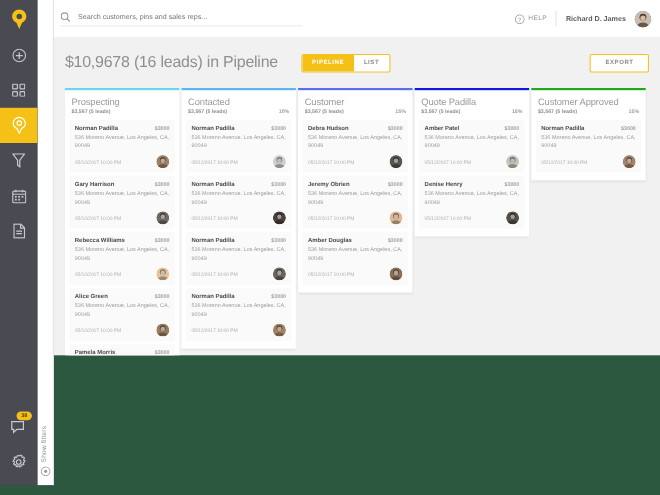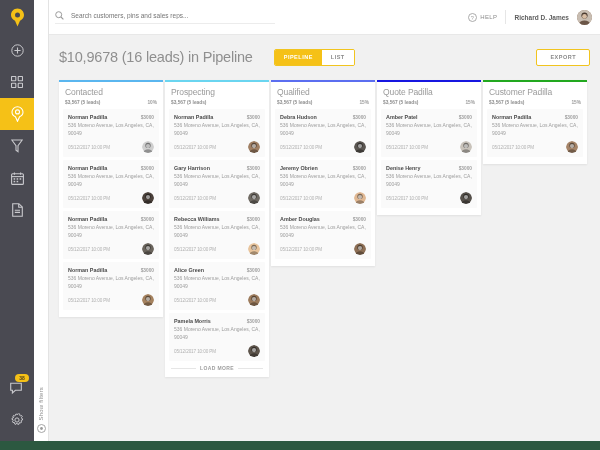--- a/index.html
+++ b/index.html
@@ -125,21 +125,21 @@
     width: 15px; height: 15px; border-radius: 50%;
     background: #a38b77;
     overflow: hidden;
     position: relative;
   }
 
   
   .content {
     position: absolute;
     left: 48px; top: 34px;
-    width: 552px; height: 407px;
+    width: 552px; height: 289px;
     background: #f1f1f1;
     overflow: hidden;
   }
   .page-head {
     height: 46px;
     display: flex;
     align-items: center;
     padding: 0 10px 0 11px;
   }
   .page-title {
@@ -406,20 +406,123 @@
     <div class="page-head">
       <div class="page-title">$10,9678 (16 leads) in Pipeline</div>
       <div class="seg">
         <div class="seg-btn on">PIPELINE</div>
         <div class="seg-btn">LIST</div>
       </div>
       <div class="export-btn">EXPORT</div>
     </div>
 
     <div class="board" id="board">
+        <div class="column" style="border-top-color: rgb(106, 213, 240);">
+          <div class="col-head">
+            <div class="col-title">Prospecting</div>
+            <div class="col-meta">
+              <span class="col-amount">$3,567 (5 leads)</span>
+            </div>
+          </div>
+          <div class="lead-card">
+            <div class="lead-top">
+              <span class="lead-name">Norman Padilla</span>
+              <span class="lead-value">$3000</span>
+            </div>
+            <div class="lead-addr">536 Moreno Avenue, Los Angeles, CA, 90049</div>
+            <div class="lead-foot">
+              <span class="lead-date">05/12/2017  10:00 PM</span>
+              <span class="lead-avatar" style="background: transparent;">
+                <svg width="12" height="12" viewBox="0 0 12 12">
+                  <circle cx="6" cy="6" r="6" fill="#a07f63"></circle>
+                  <circle cx="6" cy="4.4" r="2.7" fill="rgba(0,0,0,.45)"></circle>
+                  <path d="M0.8 12C1.6 9.3 3.6 8.2 6 8.2s4.4 1.1 5.2 3.8z" fill="rgba(0,0,0,.3)"></path>
+                  <circle cx="6" cy="5.1" r="2.1" fill="rgba(255,255,255,.55)"></circle>
+                </svg>
+              </span>
+            </div>
+          </div>
+          <div class="lead-card">
+            <div class="lead-top">
+              <span class="lead-name">Gary Harrison</span>
+              <span class="lead-value">$3000</span>
+            </div>
+            <div class="lead-addr">536 Moreno Avenue, Los Angeles, CA, 90049</div>
+            <div class="lead-foot">
+              <span class="lead-date">05/12/2017  10:00 PM</span>
+              <span class="lead-avatar" style="background: transparent;">
+                <svg width="12" height="12" viewBox="0 0 12 12">
+                  <circle cx="6" cy="6" r="6" fill="#6f6a63"></circle>
+                  <circle cx="6" cy="4.4" r="2.7" fill="rgba(0,0,0,.45)"></circle>
+                  <path d="M0.8 12C1.6 9.3 3.6 8.2 6 8.2s4.4 1.1 5.2 3.8z" fill="rgba(0,0,0,.3)"></path>
+                  <circle cx="6" cy="5.1" r="2.1" fill="rgba(255,255,255,.55)"></circle>
+                </svg>
+              </span>
+            </div>
+          </div>
+          <div class="lead-card">
+            <div class="lead-top">
+              <span class="lead-name">Rebecca Williams</span>
+              <span class="lead-value">$3000</span>
+            </div>
+            <div class="lead-addr">536 Moreno Avenue, Los Angeles, CA, 90049</div>
+            <div class="lead-foot">
+              <span class="lead-date">05/12/2017  10:00 PM</span>
+              <span class="lead-avatar" style="background: transparent;">
+                <svg width="12" height="12" viewBox="0 0 12 12">
+                  <circle cx="6" cy="6" r="6" fill="#e8c49c"></circle>
+                  <circle cx="6" cy="4.4" r="2.7" fill="rgba(0,0,0,.45)"></circle>
+                  <path d="M0.8 12C1.6 9.3 3.6 8.2 6 8.2s4.4 1.1 5.2 3.8z" fill="rgba(0,0,0,.3)"></path>
+                  <circle cx="6" cy="5.1" r="2.1" fill="rgba(255,255,255,.55)"></circle>
+                </svg>
+              </span>
+            </div>
+          </div>
+          <div class="lead-card">
+            <div class="lead-top">
+              <span class="lead-name">Alice Green</span>
+              <span class="lead-value">$3000</span>
+            </div>
+            <div class="lead-addr">536 Moreno Avenue, Los Angeles, CA, 90049</div>
+            <div class="lead-foot">
+              <span class="lead-date">05/12/2017  10:00 PM</span>
+              <span class="lead-avatar" style="background: transparent;">
+                <svg width="12" height="12" viewBox="0 0 12 12">
+                  <circle cx="6" cy="6" r="6" fill="#9c7b5c"></circle>
+                  <circle cx="6" cy="4.4" r="2.7" fill="rgba(0,0,0,.45)"></circle>
+                  <path d="M0.8 12C1.6 9.3 3.6 8.2 6 8.2s4.4 1.1 5.2 3.8z" fill="rgba(0,0,0,.3)"></path>
+                  <circle cx="6" cy="5.1" r="2.1" fill="rgba(255,255,255,.55)"></circle>
+                </svg>
+              </span>
+            </div>
+          </div>
+          <div class="lead-card">
+            <div class="lead-top">
+              <span class="lead-name">Pamela Morris</span>
+              <span class="lead-value">$3000</span>
+            </div>
+            <div class="lead-addr">536 Moreno Avenue, Los Angeles, CA, 90049</div>
+            <div class="lead-foot">
+              <span class="lead-date">05/12/2017  10:00 PM</span>
+              <span class="lead-avatar" style="background: transparent;">
+                <svg width="12" height="12" viewBox="0 0 12 12">
+                  <circle cx="6" cy="6" r="6" fill="#5d544b"></circle>
+                  <circle cx="6" cy="4.4" r="2.7" fill="rgba(0,0,0,.45)"></circle>
+                  <path d="M0.8 12C1.6 9.3 3.6 8.2 6 8.2s4.4 1.1 5.2 3.8z" fill="rgba(0,0,0,.3)"></path>
+                  <circle cx="6" cy="5.1" r="2.1" fill="rgba(255,255,255,.55)"></circle>
+                </svg>
+              </span>
+            </div>
+          </div>
+          <div class="load-more">
+            <span class="lm-line"></span>
+            <span class="lm-text">LOAD MORE</span>
+            <span class="lm-line"></span>
+          </div>
+        </div>
         <div class="column" style="border-top-color: rgb(90, 182, 239);">
           <div class="col-head">
             <div class="col-title">Contacted</div>
             <div class="col-meta">
               <span class="col-amount">$3,567 (5 leads)</span>
               <span class="col-pct">10%</span>
             </div>
           </div>
           <div class="lead-card">
             <div class="lead-top">
@@ -487,126 +590,23 @@
                 <svg width="12" height="12" viewBox="0 0 12 12">
                   <circle cx="6" cy="6" r="6" fill="#a5825f"></circle>
                   <circle cx="6" cy="4.4" r="2.7" fill="rgba(0,0,0,.45)"></circle>
                   <path d="M0.8 12C1.6 9.3 3.6 8.2 6 8.2s4.4 1.1 5.2 3.8z" fill="rgba(0,0,0,.3)"></path>
                   <circle cx="6" cy="5.1" r="2.1" fill="rgba(255,255,255,.55)"></circle>
                 </svg>
               </span>
             </div>
           </div>
         </div>
-        <div class="column" style="border-top-color: rgb(106, 213, 240);">
-          <div class="col-head">
-            <div class="col-title">Prospecting</div>
-            <div class="col-meta">
-              <span class="col-amount">$3,567 (5 leads)</span>
-            </div>
-          </div>
-          <div class="lead-card">
-            <div class="lead-top">
-              <span class="lead-name">Norman Padilla</span>
-              <span class="lead-value">$3000</span>
-            </div>
-            <div class="lead-addr">536 Moreno Avenue, Los Angeles, CA, 90049</div>
-            <div class="lead-foot">
-              <span class="lead-date">05/12/2017  10:00 PM</span>
-              <span class="lead-avatar" style="background: transparent;">
-                <svg width="12" height="12" viewBox="0 0 12 12">
-                  <circle cx="6" cy="6" r="6" fill="#a07f63"></circle>
-                  <circle cx="6" cy="4.4" r="2.7" fill="rgba(0,0,0,.45)"></circle>
-                  <path d="M0.8 12C1.6 9.3 3.6 8.2 6 8.2s4.4 1.1 5.2 3.8z" fill="rgba(0,0,0,.3)"></path>
-                  <circle cx="6" cy="5.1" r="2.1" fill="rgba(255,255,255,.55)"></circle>
-                </svg>
-              </span>
-            </div>
-          </div>
-          <div class="lead-card">
-            <div class="lead-top">
-              <span class="lead-name">Gary Harrison</span>
-              <span class="lead-value">$3000</span>
-            </div>
-            <div class="lead-addr">536 Moreno Avenue, Los Angeles, CA, 90049</div>
-            <div class="lead-foot">
-              <span class="lead-date">05/12/2017  10:00 PM</span>
-              <span class="lead-avatar" style="background: transparent;">
-                <svg width="12" height="12" viewBox="0 0 12 12">
-                  <circle cx="6" cy="6" r="6" fill="#6f6a63"></circle>
-                  <circle cx="6" cy="4.4" r="2.7" fill="rgba(0,0,0,.45)"></circle>
-                  <path d="M0.8 12C1.6 9.3 3.6 8.2 6 8.2s4.4 1.1 5.2 3.8z" fill="rgba(0,0,0,.3)"></path>
-                  <circle cx="6" cy="5.1" r="2.1" fill="rgba(255,255,255,.55)"></circle>
-                </svg>
-              </span>
-            </div>
-          </div>
-          <div class="lead-card">
-            <div class="lead-top">
-              <span class="lead-name">Rebecca Williams</span>
-              <span class="lead-value">$3000</span>
-            </div>
-            <div class="lead-addr">536 Moreno Avenue, Los Angeles, CA, 90049</div>
-            <div class="lead-foot">
-              <span class="lead-date">05/12/2017  10:00 PM</span>
-              <span class="lead-avatar" style="background: transparent;">
-                <svg width="12" height="12" viewBox="0 0 12 12">
-                  <circle cx="6" cy="6" r="6" fill="#e8c49c"></circle>
-                  <circle cx="6" cy="4.4" r="2.7" fill="rgba(0,0,0,.45)"></circle>
-                  <path d="M0.8 12C1.6 9.3 3.6 8.2 6 8.2s4.4 1.1 5.2 3.8z" fill="rgba(0,0,0,.3)"></path>
-                  <circle cx="6" cy="5.1" r="2.1" fill="rgba(255,255,255,.55)"></circle>
-                </svg>
-              </span>
-            </div>
-          </div>
-          <div class="lead-card">
-            <div class="lead-top">
-              <span class="lead-name">Alice Green</span>
-              <span class="lead-value">$3000</span>
-            </div>
-            <div class="lead-addr">536 Moreno Avenue, Los Angeles, CA, 90049</div>
-            <div class="lead-foot">
-              <span class="lead-date">05/12/2017  10:00 PM</span>
-              <span class="lead-avatar" style="background: transparent;">
-                <svg width="12" height="12" viewBox="0 0 12 12">
-                  <circle cx="6" cy="6" r="6" fill="#9c7b5c"></circle>
-                  <circle cx="6" cy="4.4" r="2.7" fill="rgba(0,0,0,.45)"></circle>
-                  <path d="M0.8 12C1.6 9.3 3.6 8.2 6 8.2s4.4 1.1 5.2 3.8z" fill="rgba(0,0,0,.3)"></path>
-                  <circle cx="6" cy="5.1" r="2.1" fill="rgba(255,255,255,.55)"></circle>
-                </svg>
-              </span>
-            </div>
-          </div>
-          <div class="lead-card">
-            <div class="lead-top">
-              <span class="lead-name">Pamela Morris</span>
-              <span class="lead-value">$3000</span>
-            </div>
-            <div class="lead-addr">536 Moreno Avenue, Los Angeles, CA, 90049</div>
-            <div class="lead-foot">
-              <span class="lead-date">05/12/2017  10:00 PM</span>
-              <span class="lead-avatar" style="background: transparent;">
-                <svg width="12" height="12" viewBox="0 0 12 12">
-                  <circle cx="6" cy="6" r="6" fill="#5d544b"></circle>
-                  <circle cx="6" cy="4.4" r="2.7" fill="rgba(0,0,0,.45)"></circle>
-                  <path d="M0.8 12C1.6 9.3 3.6 8.2 6 8.2s4.4 1.1 5.2 3.8z" fill="rgba(0,0,0,.3)"></path>
-                  <circle cx="6" cy="5.1" r="2.1" fill="rgba(255,255,255,.55)"></circle>
-                </svg>
-              </span>
-            </div>
-          </div>
-          <div class="load-more">
-            <span class="lm-line"></span>
-            <span class="lm-text">LOAD MORE</span>
-            <span class="lm-line"></span>
-          </div>
-        </div>
         <div class="column" style="border-top-color: rgb(91, 110, 240);">
           <div class="col-head">
-            <div class="col-title">Qualified</div>
+            <div class="col-title">Customer</div>
             <div class="col-meta">
               <span class="col-amount">$3,567 (5 leads)</span>
               <span class="col-pct">15%</span>
             </div>
           </div>
           <div class="lead-card">
             <div class="lead-top">
               <span class="lead-name">Debra Hudson</span>
               <span class="lead-value">$3000</span>
             </div>
@@ -700,21 +700,21 @@
                   <circle cx="6" cy="4.4" r="2.7" fill="rgba(0,0,0,.45)"></circle>
                   <path d="M0.8 12C1.6 9.3 3.6 8.2 6 8.2s4.4 1.1 5.2 3.8z" fill="rgba(0,0,0,.3)"></path>
                   <circle cx="6" cy="5.1" r="2.1" fill="rgba(255,255,255,.55)"></circle>
                 </svg>
               </span>
             </div>
           </div>
         </div>
         <div class="column" style="border-top-color: rgb(34, 168, 31);">
           <div class="col-head">
-            <div class="col-title">Customer Padilla</div>
+            <div class="col-title">Customer Approved</div>
             <div class="col-meta">
               <span class="col-amount">$3,567 (5 leads)</span>
               <span class="col-pct">15%</span>
             </div>
           </div>
           <div class="lead-card">
             <div class="lead-top">
               <span class="lead-name">Norman Padilla</span>
               <span class="lead-value">$3000</span>
             </div>

